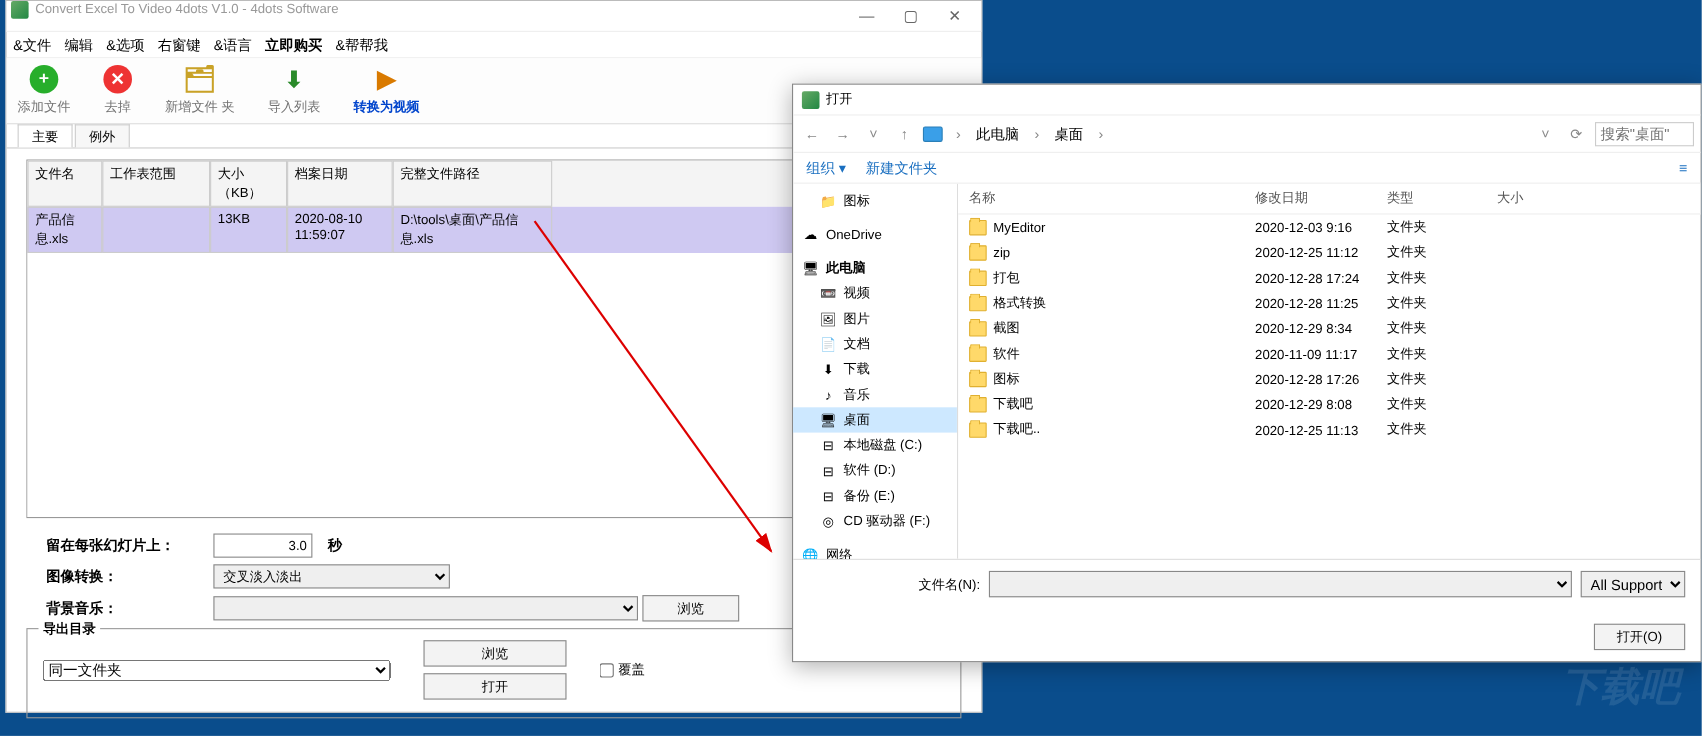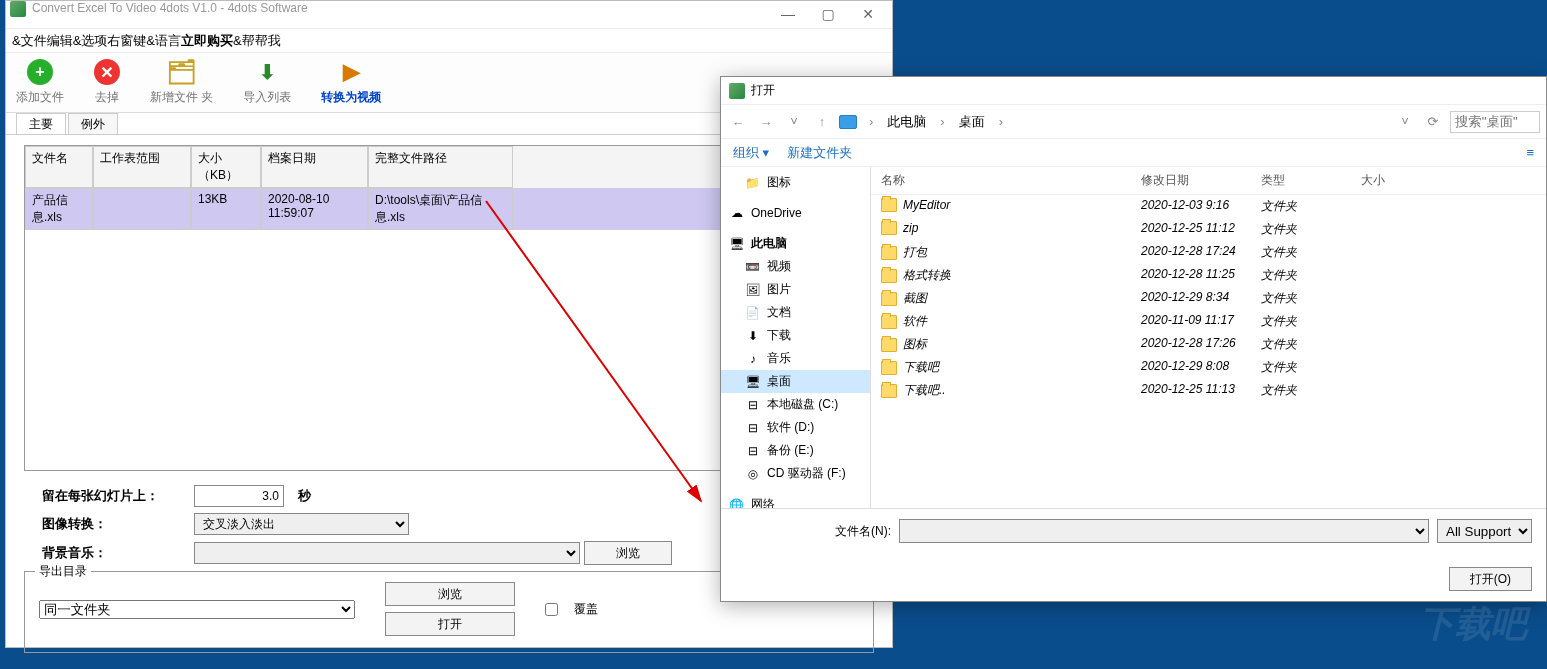--- a/index.html
+++ b/index.html
@@ -2,49 +2,49 @@
 <html><head>
 <meta charset="utf-8">
 <style>
 * { box-sizing: border-box; margin: 0; padding: 0; }
 body { font-family: "Microsoft YaHei", Tahoma, sans-serif; font-size: 12px; background: #0a4d8c; width: 1547px; height: 669px; position: relative; overflow: hidden; }
 .main-window { position: absolute; left: 5px; top: 0; width: 888px; height: 648px; background: #fff; border: 1px solid #bbb; }
 .titlebar { height: 28px; background: #fff; display: flex; align-items: flex-start; padding: 0 4px; color: #999; border-bottom: 1px solid #eee; }
 .titlebar .ticon { width: 16px; height: 16px; margin-right: 6px; display: inline-block; background: linear-gradient(135deg,#6a6,#284); border-radius: 2px; }
 .titlebar .spacer { flex: 1; }
 .winbtn { width: 40px; height: 26px; display: flex; align-items: center; justify-content: center; color: #666; font-size: 14px; cursor: pointer; }
-.menubar { height: 24px; display: flex; align-items: center; padding: 0 6px; border-bottom: 1px solid #eee; font-size: 13px; }
+.menubar { height: 24px; display: flex; align-items: center; padding: 0 6px; gap: 12px; border-bottom: 1px solid #eee; font-size: 13px; }
 .menubar span { cursor: pointer; }
 .menubar .bold { font-weight: bold; }
 .toolbar { height: 60px; display: flex; align-items: center; padding: 4px 10px; gap: 30px; border-bottom: 1px solid #ddd; background: #fdfdfd; }
 .tool { display: flex; flex-direction: column; align-items: center; gap: 4px; cursor: pointer; font-size: 12px; }
 .tool .ico { width: 26px; height: 26px; border-radius: 50%; display: flex; align-items: center; justify-content: center; font-size: 16px; color: #fff; font-weight: bold; }
 .tool .lbl { color: #737373; }
 .tool .blue { color: #0044cc; font-weight: bold; }
 .ico.add { background: #27ae2b; }
 .ico.rem { background: #e33; }
 .ico.folder { background: none; color: #c9a227; font-size: 24px; }
 .ico.import { background: none; color: #2a8a2a; font-size: 20px; }
 .ico.convert { background: none; color: #d97a00; font-size: 22px; }
 .tabs { height: 22px; border-bottom: 1px solid #ccc; display: flex; padding-left: 10px; }
 .tab { padding: 2px 12px; border: 1px solid #ccc; border-bottom: none; background: #f7f7f7; margin-right: 2px; cursor: pointer; }
 .tab.active { background: #fff; }
 .content { padding: 10px 18px; }
 .grid { border: 1px solid #999; }
 .grid-head { display: flex; background: #f4f4f4; }
 .grid-head div, .grid-row div { border: 1px solid #ccc; padding: 3px 6px; font-size: 12px; }
 .grid-row { display: flex; background: #cfc9f2; }
-.c1 { width: 68px; } .c2 { width: 98px; } .c3 { width: 70px; } .c4 { width: 107px; } .c5 { width: 145px; }
+.c1 { width: 68px; } .c2 { width: 98px; } .c3 { width: 70px; } .c4 { width: 96px; } .c5 { width: 145px; }
 .grid-body { height: 240px; background: #fff; }
 .form { margin-top: 14px; }
 .frow { display: flex; align-items: center; margin: 6px 0; font-size: 13px; }
 .frow .flabel { width: 170px; font-weight: bold; padding-left: 18px; }
 .frow input[type=text], .frow select { height: 22px; padding: 0 4px; border: 1px solid #888; font-size: 12px; }
 .fieldset { border: 1px solid #999; padding: 10px 14px 16px; margin-top: 6px; position: relative; }
-.fieldset .legend { position: absolute; top: -9px; left: 10px; background: #fff; padding: 0 4px; font-weight: normal; }
+.fieldset .legend { position: absolute; top: -9px; left: 10px; background: #fff; padding: 0 4px; font-weight: bold; }
 .btn { height: 24px; padding: 0 30px; border: 1px solid #888; background: #f3f3f3; cursor: pointer; font-size: 12px; }
 .hints { padding: 4px 12px; font-size: 13px; color: #222; line-height: 1.5; }
 .arrow { position: absolute; left: 470px; top: 190px; width: 250px; height: 320px; pointer-events: none; }
 
 .dialog { position: absolute; left: 720px; top: 76px; width: 827px; height: 526px; background: #fff; border: 1px solid #888; box-shadow: 0 4px 20px rgba(0,0,0,.3); display: flex; flex-direction: column; }
 .dlg-title { height: 28px; display: flex; align-items: center; padding: 0 8px; border-bottom: 1px solid #eee; }
 .dlg-title .ticon { width: 16px; height: 16px; margin-right: 6px; display: inline-block; background: linear-gradient(135deg,#6a6,#284); border-radius: 2px; }
 .dlg-nav { height: 34px; display: flex; align-items: center; padding: 0 6px; gap: 6px; border-bottom: 1px solid #eee; font-size: 13px; }
 .navbtn { width: 22px; height: 22px; display: flex; align-items: center; justify-content: center; color: #888; cursor: pointer; }
 .dlg-nav .crumb { padding: 0 6px; cursor: pointer; }
@@ -54,21 +54,21 @@
 .dlg-toolbar { height: 28px; display: flex; align-items: center; padding: 0 12px; gap: 18px; color: #1a6fc0; border-bottom: 1px solid #eee; font-size: 13px; }
 .dlg-body { flex: 1; display: flex; overflow: hidden; }
 .side { width: 150px; border-right: 1px solid #ddd; overflow-y: scroll; padding: 4px 0; }
 .side-item { display: flex; align-items: center; padding: 3px 8px; gap: 6px; cursor: pointer; }
 .side-item.sel { background: #cde8ff; }
 .side-ico { width: 16px; height: 16px; display: inline-flex; align-items: center; justify-content: center; font-size: 12px; }
 .side-item.lvl2 { padding-left: 24px; }
 .filelist { flex: 1; overflow-y: scroll; }
 .flhead { display: flex; border-bottom: 1px solid #eee; position: sticky; top: 0; background: #fff; }
 .flhead div { padding: 5px 10px; font-size: 12px; color: #555; }
-.flrow { display: flex; align-items: flex-start; padding: 1px 0; cursor: pointer; font-style: italic; }
+.flrow { display: flex; align-items: center; padding: 1px 0; cursor: pointer; }
 .flrow div { padding: 2px 10px; font-size: 12px; }
 .fname { width: 260px; display: flex; align-items: center; gap: 6px; }
 .fdate { width: 120px; } .ftype { width: 100px; } .fsize { width: 80px; }
 .folder-ico { width: 16px; height: 14px; display: inline-block; background: #ffd96a; border: 1px solid #e0b030; border-radius: 1px; position: relative; }
 .folder-ico:before { content:""; position:absolute; left:0; top:-3px; width:7px; height:3px; background:#ffd96a; border:1px solid #e0b030; border-bottom:none; border-radius:1px 1px 0 0; }
 .dlg-footer { border-top: 1px solid #ddd; padding: 10px 14px; display: flex; flex-direction: column; gap: 24px; align-items: flex-end; }
 .dlg-footer .row1 { display: flex; align-items: center; width: 100%; gap: 8px; }
 .dlg-footer .fnlabel { margin-left: 100px; }
 .dlg-footer select.fn, .dlg-footer select.filter { height: 24px; border: 1px solid #888; padding: 0 4px; }
 .dlg-footer select.fn { flex: 1; }
@@ -164,21 +164,21 @@
       </div>
 
       <div class="fieldset">
         <span class="legend">导出目录</span>
         <div style="display:flex;align-items:center;gap:30px">
           <select style="width:316px"><option>同一文件夹</option></select>
           <div style="display:flex;flex-direction:column;gap:6px">
             <button class="btn" style="width:130px;padding:0">浏览</button>
             <button class="btn" style="width:130px;padding:0">打开</button>
           </div>
-          <label style="display:flex;align-items:center;gap:16px">
+          <label style="display:flex;align-items:center;gap:4px">
             <input type="checkbox" style="">
             <span>覆盖</span>
           </label>
         </div>
       </div>
     </div>
   </div>
 
   <div class="hints">
     <div>图纸范围可以是图纸编号，范围（例如A1：C10）或特定图纸编号的范围（例如3：A1：C10）</div>

